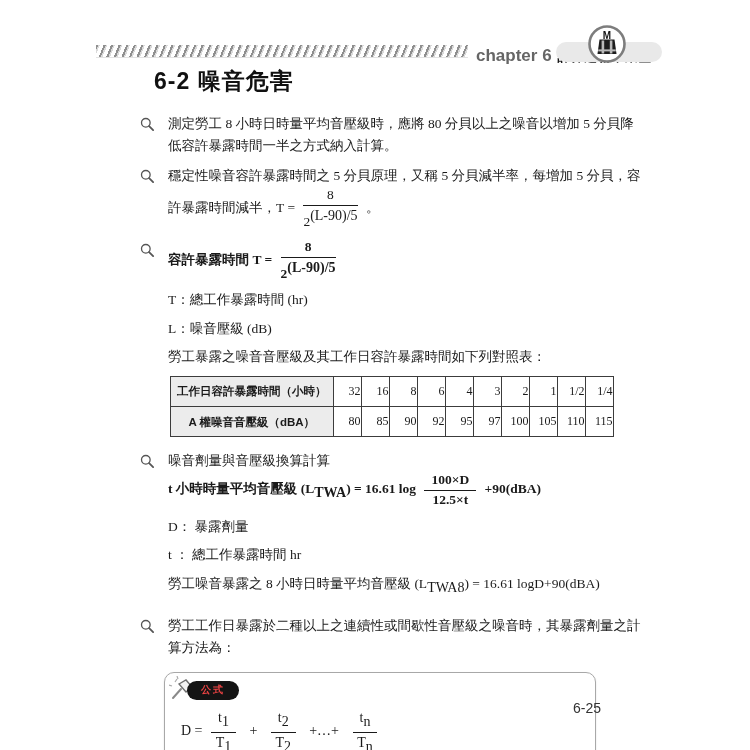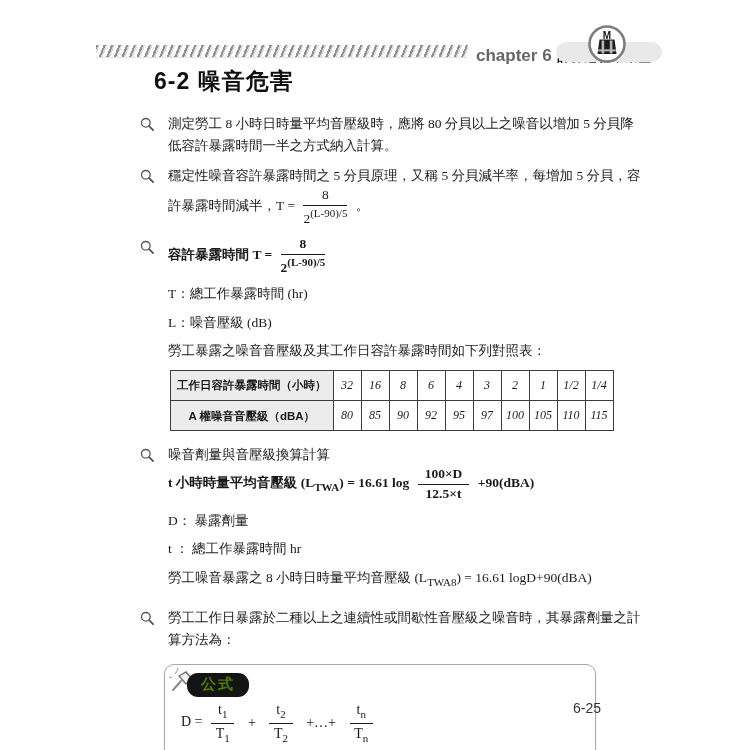--- a/index.html
+++ b/index.html
@@ -38,47 +38,47 @@
   }
 
   .bullet { display:flex; align-items:flex-start; margin-bottom:9px; }
   .bullet .icon-cell { flex:0 0 16px; margin:4px 12px 0 0; }
   .bullet .text-col { font-size:13.5px; line-height:1.6; flex:1; }
 
   .formula-line { margin:0 0;font-weight:bold; }
   .frac { display:inline-block; text-align:center; vertical-align:middle; margin:0 5px; line-height:1.25; }
   .frac .num { display:block; border-bottom:1px solid #1a1a1a; padding:0 7px 1px; }
   .frac .den { display:block; padding-top:1px; }
-  sup,sub { font-size:11px; }
+  sup,sub { font-size:14px; }
 
   .def-line { margin:7px 0; }
 
   .exposure-table { border-collapse:collapse; margin:8px 0 4px 2px; }
   .exposure-table th {
     font-family:"Liberation Sans","DejaVu Sans",sans-serif;
     background:#ececec; font-size:11.5px; font-weight:bold;
     border:1px solid #3c3c3c; padding:5px 6px; white-space:nowrap;
   }
   .exposure-table td {
-    font-size:12px; text-align:center; border:1px solid #3c3c3c;
-    padding:5px 0; min-width:27px;font-style:italic;
+    font-size:12px; text-align:right; border:1px solid #3c3c3c;
+    padding:5px 0; min-width:27px;
   }
 
   
   .formula-box {
     position:relative; margin:14px 0 0 24px; width:398px;
     border:1.5px solid #a8a8a8; border-radius:10px;
     padding:12px 16px 10px; box-shadow:0 1px 2px rgba(0,0,0,0.12);
   }
   .badge-row { position:relative; height:20px; margin-bottom:4px; }
   .badge {
     position:absolute; left:6px; top:-4px;
-    background:#141414; color:#4d7c0f;
-    font-family:"Liberation Sans","DejaVu Sans",sans-serif;
-    font-size:15px; font-weight:bold; letter-spacing:2px;
+    background:#141414; color:#ef4444;
+    font-family:"Liberation Sans","DejaVu Sans",sans-serif;
+    font-size:10px; font-weight:bold; letter-spacing:2px;
     padding:2px 14px 3px; border-radius:11px;
   }
   .pin { position:absolute; left:-12px; top:-9px; }
   .dose-line { font-size:14px; margin:4px 0 2px; }
   .dose-sep { margin:0 5px; }
 
   .page-number {
     position:absolute; left:573px; top:700px; font-size:14px;
     font-family:"Liberation Sans","DejaVu Sans",sans-serif; color:#333;
   }

